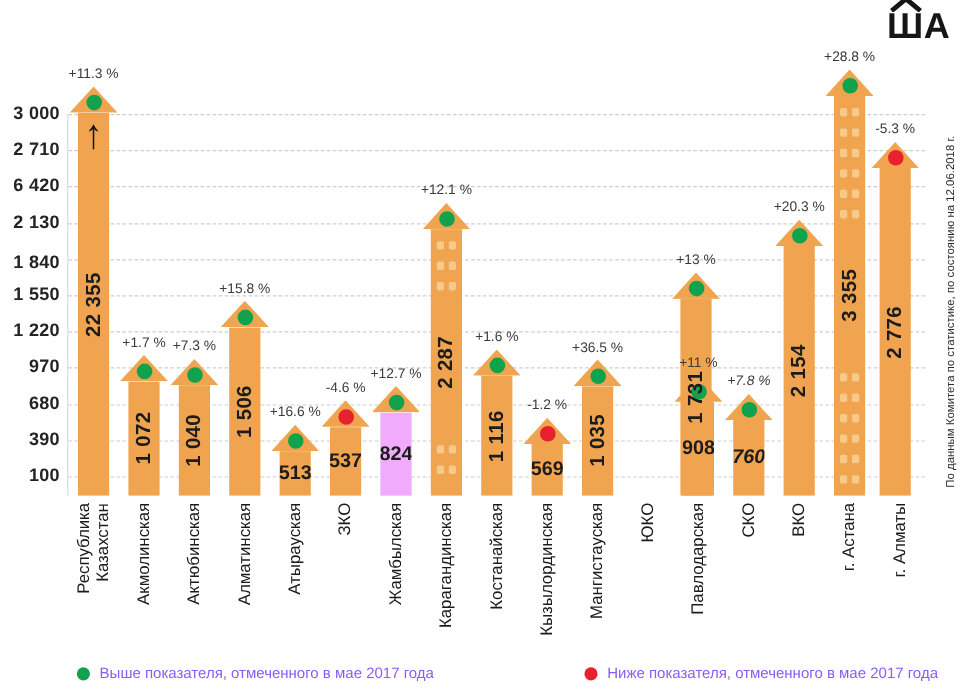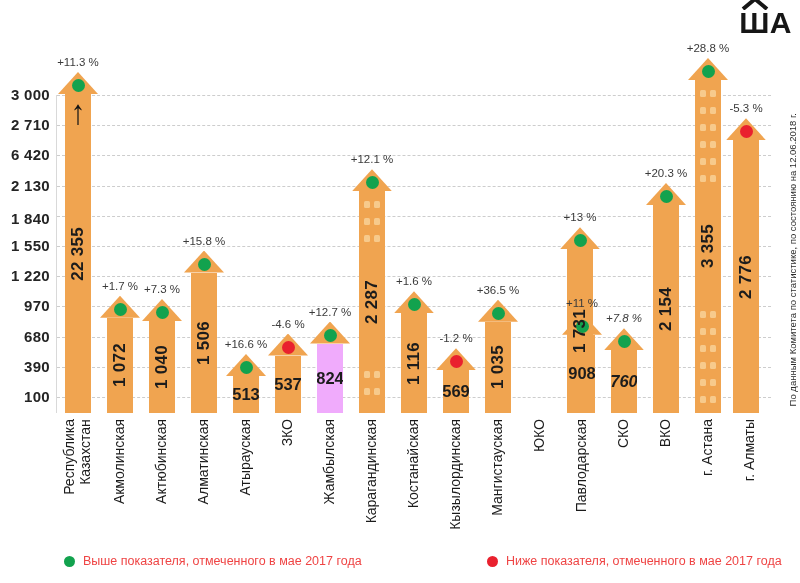--- a/index.html
+++ b/index.html
@@ -62,21 +62,21 @@
   .xlabel{
     position:absolute;display:flex;justify-content:center;align-items:flex-start;height:136px;
   }
   .xlabel span{
     writing-mode:vertical-rl;transform:rotate(180deg);text-align:end;
     font-size:14px;color:#1b1b1b;line-height:1.12;white-space:pre;
   }
   
   .legend-item{position:absolute;top:554px;display:flex;align-items:center;gap:8px;}
   .legend-dot{width:11px;height:11px;border-radius:50%;flex:0 0 auto;}
-  .legend-label{font-size:12.5px;color:#ef4444;white-space:nowrap;}
+  .legend-label{font-size:12.5px;color:#8b5cf6;white-space:nowrap;}
 </style>
 </head>
 <body>
 
 <div id="stage">
 
 
   <div class="logo">
     <span class="sh-wrap">
       <svg width="30" height="13" viewBox="0 0 30 13">

